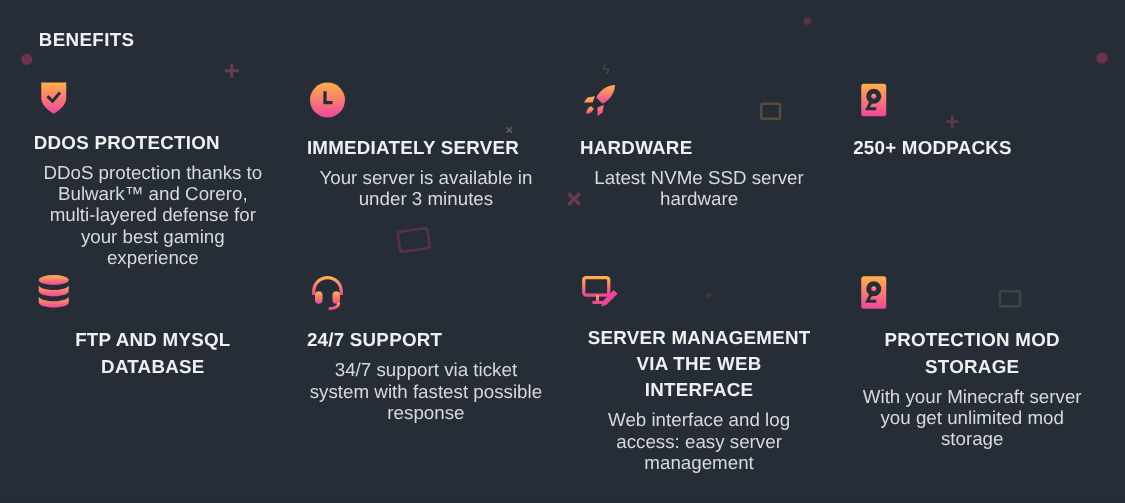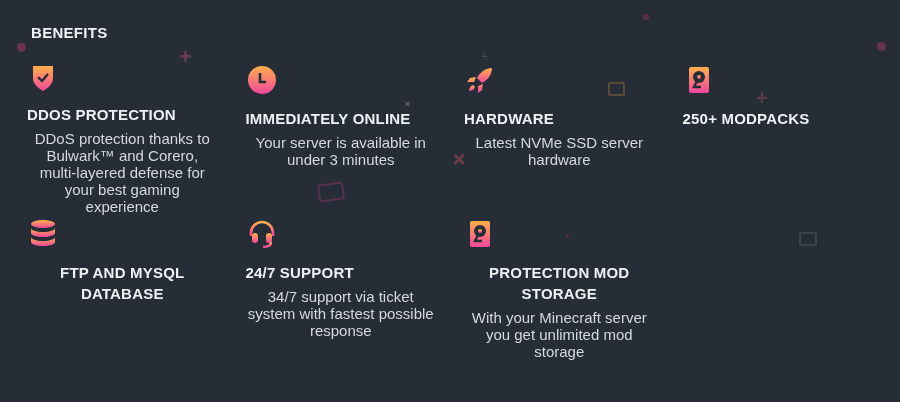--- a/index.html
+++ b/index.html
@@ -77,21 +77,21 @@
     <div class="card-desc">DDoS protection thanks to Bulwark™ and Corero, multi-layered defense for your best gaming experience</div>
   </div>
 
   <div class="card">
     <div class="icon">
       <svg width="30" height="30" viewBox="0 0 30 30">
           <circle cx="15" cy="15" r="14" fill="url(#g)"></circle>
           <path d="M13 8v9h6" stroke="#272d37" stroke-width="2.6" fill="none"></path>
         </svg>
     </div>
-    <div class="card-title">IMMEDIATELY ONLINE</div>
+    <div class="card-title">IMMEDIATELY SERVER</div>
     <div class="card-desc">Your server is available in under 3 minutes</div>
   </div>
 
   <div class="card">
     <div class="icon">
       <svg width="30" height="30" viewBox="0 0 30 30">
           <path d="M27 3c-6 0-12 4-15 10l5 5c6-3 10-9 10-15z" fill="url(#g)"></path>
           <path d="M11 12l-6 1-3 4 7 0zM18 19l-1 6-4 3 0-7z" fill="url(#g)"></path>
           <path d="M8 20c-3 1-4 4-4 6 2 0 5-1 6-4z" fill="url(#g)"></path>
         </svg>
@@ -129,20 +129,31 @@
           <path d="M4 17v-3a11 11 0 0 1 22 0v3" stroke="url(#g)" stroke-width="2.6" fill="none"></path>
           <rect x="5" y="14" width="6" height="10" rx="3" fill="url(#g)"></rect>
           <rect x="19" y="14" width="6" height="10" rx="3" fill="url(#g)"></rect>
           <path d="M24 23c0 3-3 5-8 5" stroke="url(#g)" stroke-width="2.4" fill="none"></path>
         </svg>
     </div>
     <div class="card-title">24/7 SUPPORT</div>
     <div class="card-desc">34/7 support via ticket system with fastest possible response</div>
   </div>
 
+  <div class="card">
+    <div class="icon">
+      <svg width="30" height="30" viewBox="0 0 30 30">
+          <rect x="2" y="4" width="20" height="14" rx="2" stroke="url(#g)" stroke-width="2.6" fill="none"></rect>
+          <path d="M9 24h8M13 18v6" stroke="url(#g)" stroke-width="2.4"></path>
+          <path d="M26 14l3 3-9 9-4 1 1-4z" fill="#f0479c"></path>
+        </svg>
+    </div>
+    <div class="card-title">SERVER MANAGEMENT VIA THE WEB INTERFACE</div>
+    <div class="card-desc">Web interface and log access: easy server management</div>
+  </div>
 
   <div class="card">
     <div class="icon">
       <svg width="22" height="28" viewBox="0 0 22 28">
           <rect x="1" y="1" width="20" height="26" rx="2" fill="url(#g)"></rect>
           <circle cx="11" cy="11" r="6" fill="#272d37"></circle>
           <circle cx="11" cy="11" r="2" fill="url(#g)"></circle>
           <path d="M9 15l-3 6h7" stroke="#272d37" stroke-width="2.4" fill="none"></path>
         </svg>
     </div>

